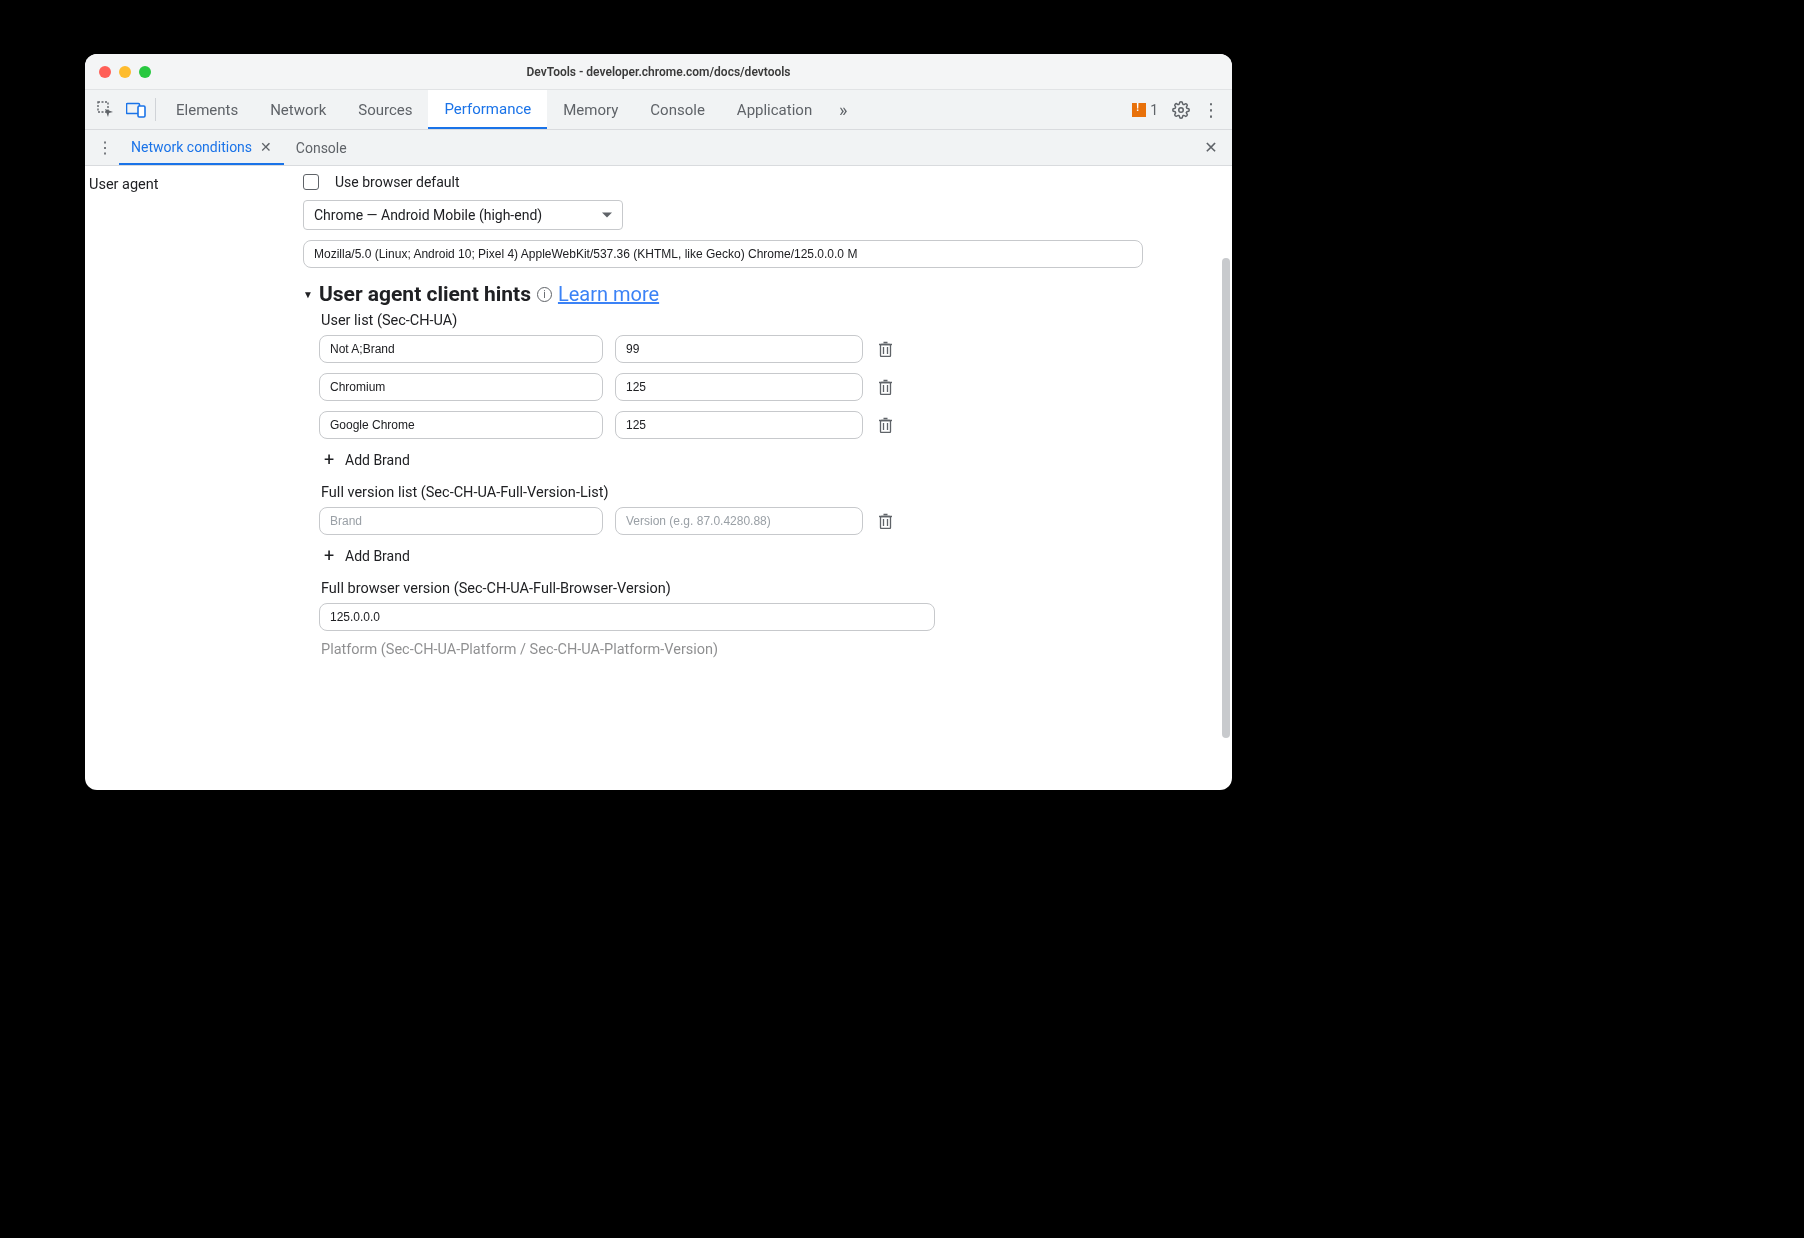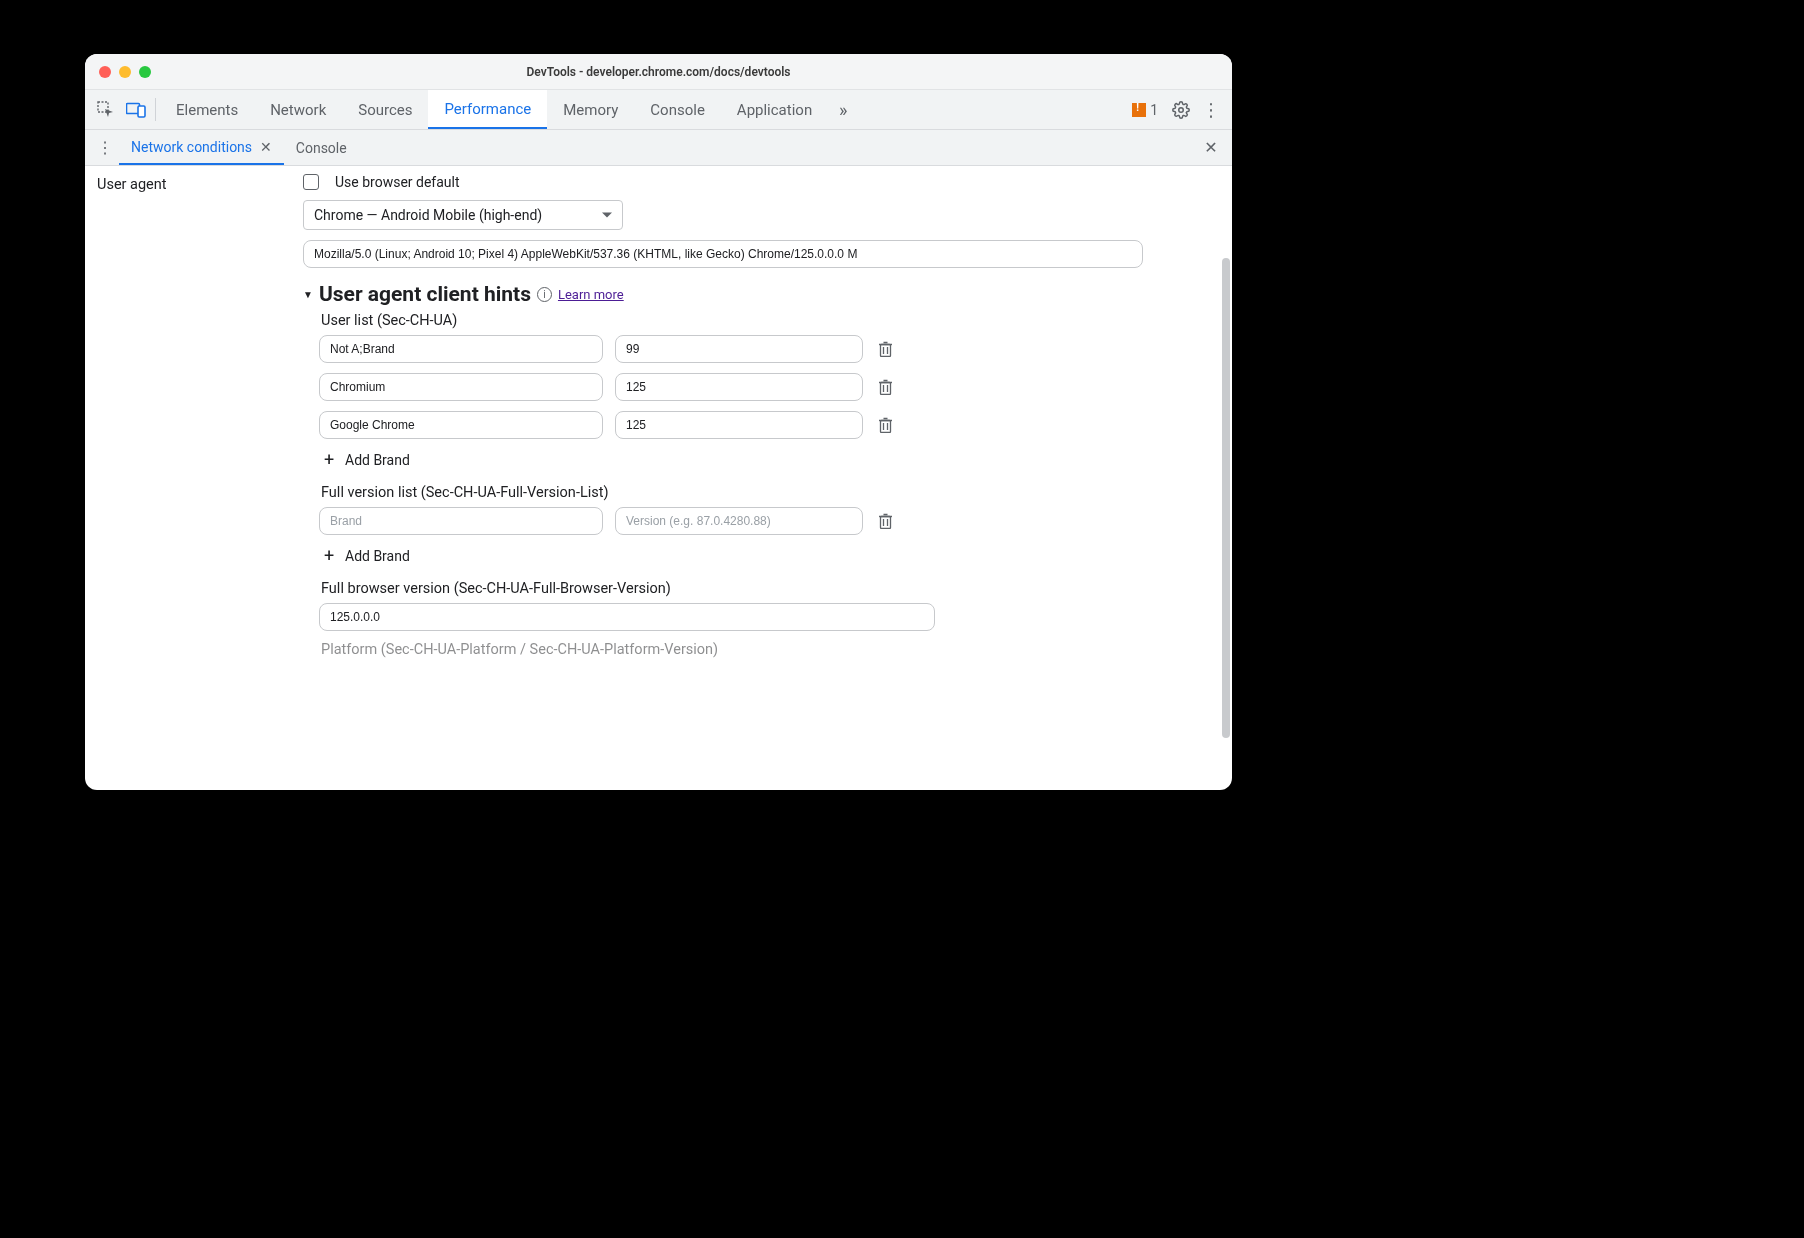--- a/index.html
+++ b/index.html
@@ -97,21 +97,21 @@
     font-size: 14px; color: #5f6368; cursor: pointer;
   }
   .drawer-tab.active { color: #1a73e8; border-bottom: 2px solid #1a73e8; }
   .drawer-tab .x { color:#5f6368; font-size:14px; }
   .subbar .filler { flex:1; }
   .closex { width: 30px; display:flex;align-items:center;justify-content:center;color:#5f6368;font-size:16px;}
   .content {
     flex: 1; display: flex; overflow: hidden; position: relative;
   }
   .leftcol {
-    width: 218px; padding: 10px 12px; font-size: 14.5px; color: #202124;
+    width: 218px; padding: 10px 4px; font-size: 14.5px; color: #202124;
   }
   .rightcol {
     flex: 1; padding: 8px 16px 0 0; overflow-y: auto;
   }
   .row { display: flex; align-items: center; gap: 16px; margin-bottom: 10px; }
   .checkbox {
     width: 16px; height: 16px; border: 1.5px solid #5f6368; border-radius: 3px;
     display:inline-block;
   }
   .selectbox {
@@ -133,21 +133,21 @@
   .uarow .textinput { width: 840px; }
   .sectiontitle {
     display: flex; align-items: center; gap: 6px; margin: 14px 0 6px 0;
   }
   .sectiontitle .tri { font-size: 10px; }
   .sectiontitle .bold { font-weight: 700; font-size: 21px; }
   .infoicon {
     width: 15px; height: 15px; border:1.3px solid #5f6368; border-radius:50%;
     display:inline-flex;align-items:center;justify-content:center;font-size:10px;color:#5f6368;
   }
-  .link { color:#4c1d95; text-decoration: underline; font-size:13px; }
+  .link { color:#3b82f6; text-decoration: underline; font-size:20px; }
   .label { font-size: 14.5px; color:#202124; margin:4px 0 6px 2px; }
   .brandrow { display:flex; gap:12px; align-items:center; margin-bottom:10px; }
   .brandrow .textinput.brand { width: 284px; }
   .brandrow .textinput.ver { width: 248px; }
   .trash {
     width: 20px; height: 20px; display:inline-flex;align-items:center;justify-content:center;
     color:#5f6368; cursor:pointer;
   }
   .addrow { display:flex; align-items:center; gap:8px; margin:2px 0 14px 2px; cursor:pointer; color:#202124; }
   .addrow .plus { font-size:18px; font-weight:400; width:16px; text-align:center; }

